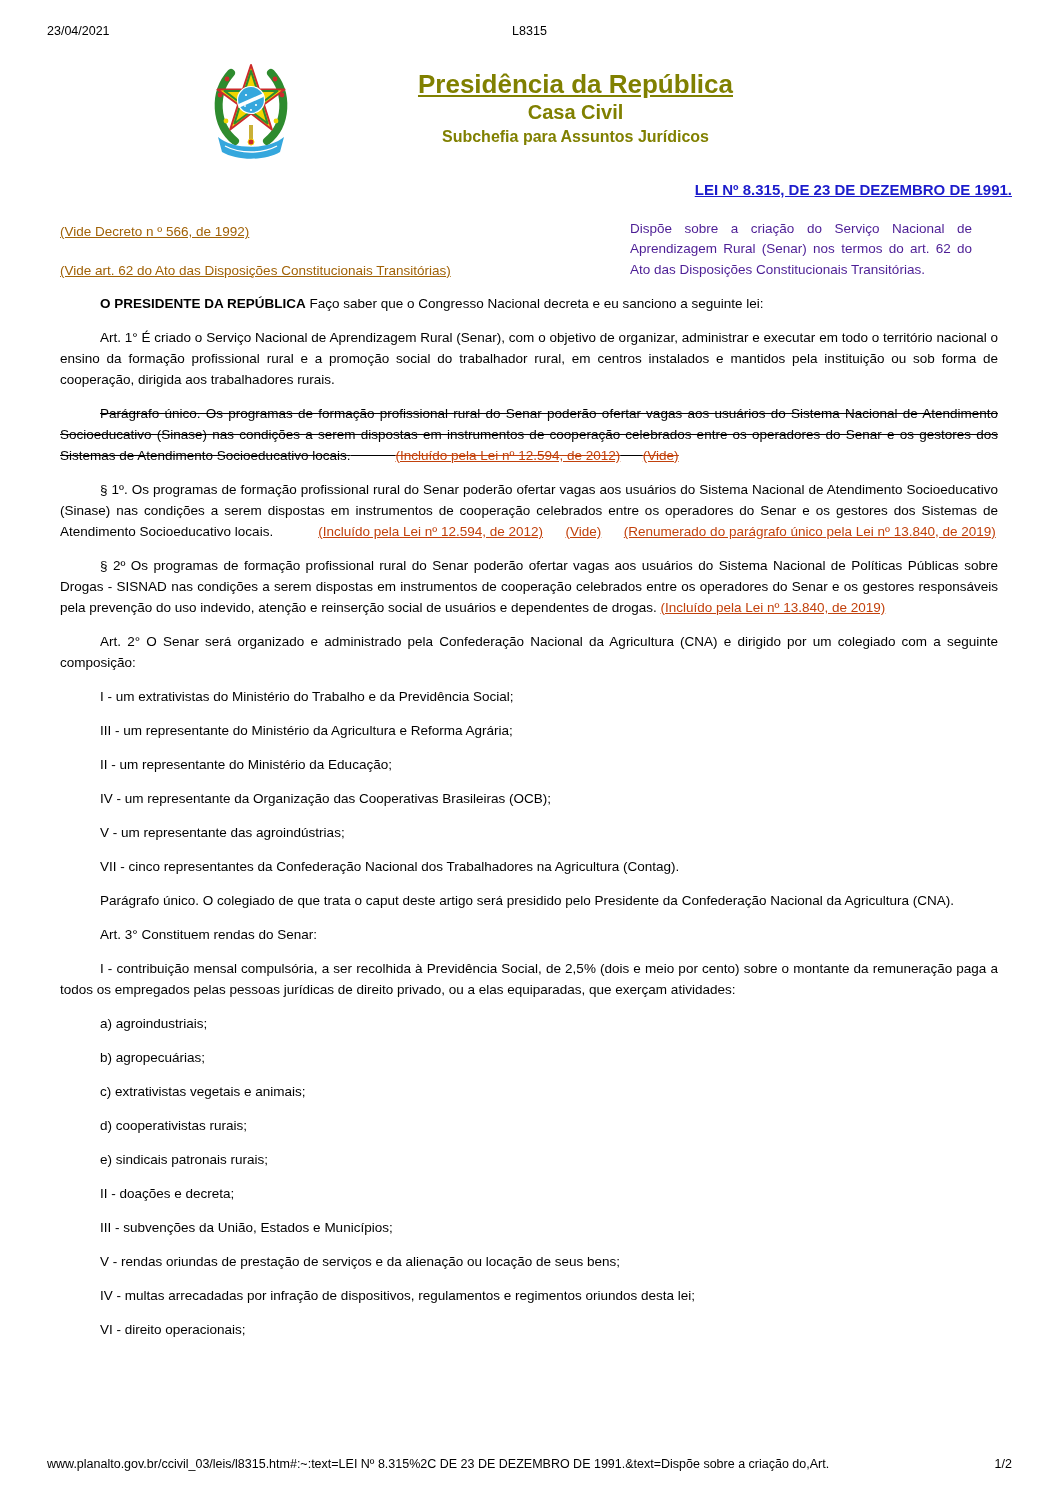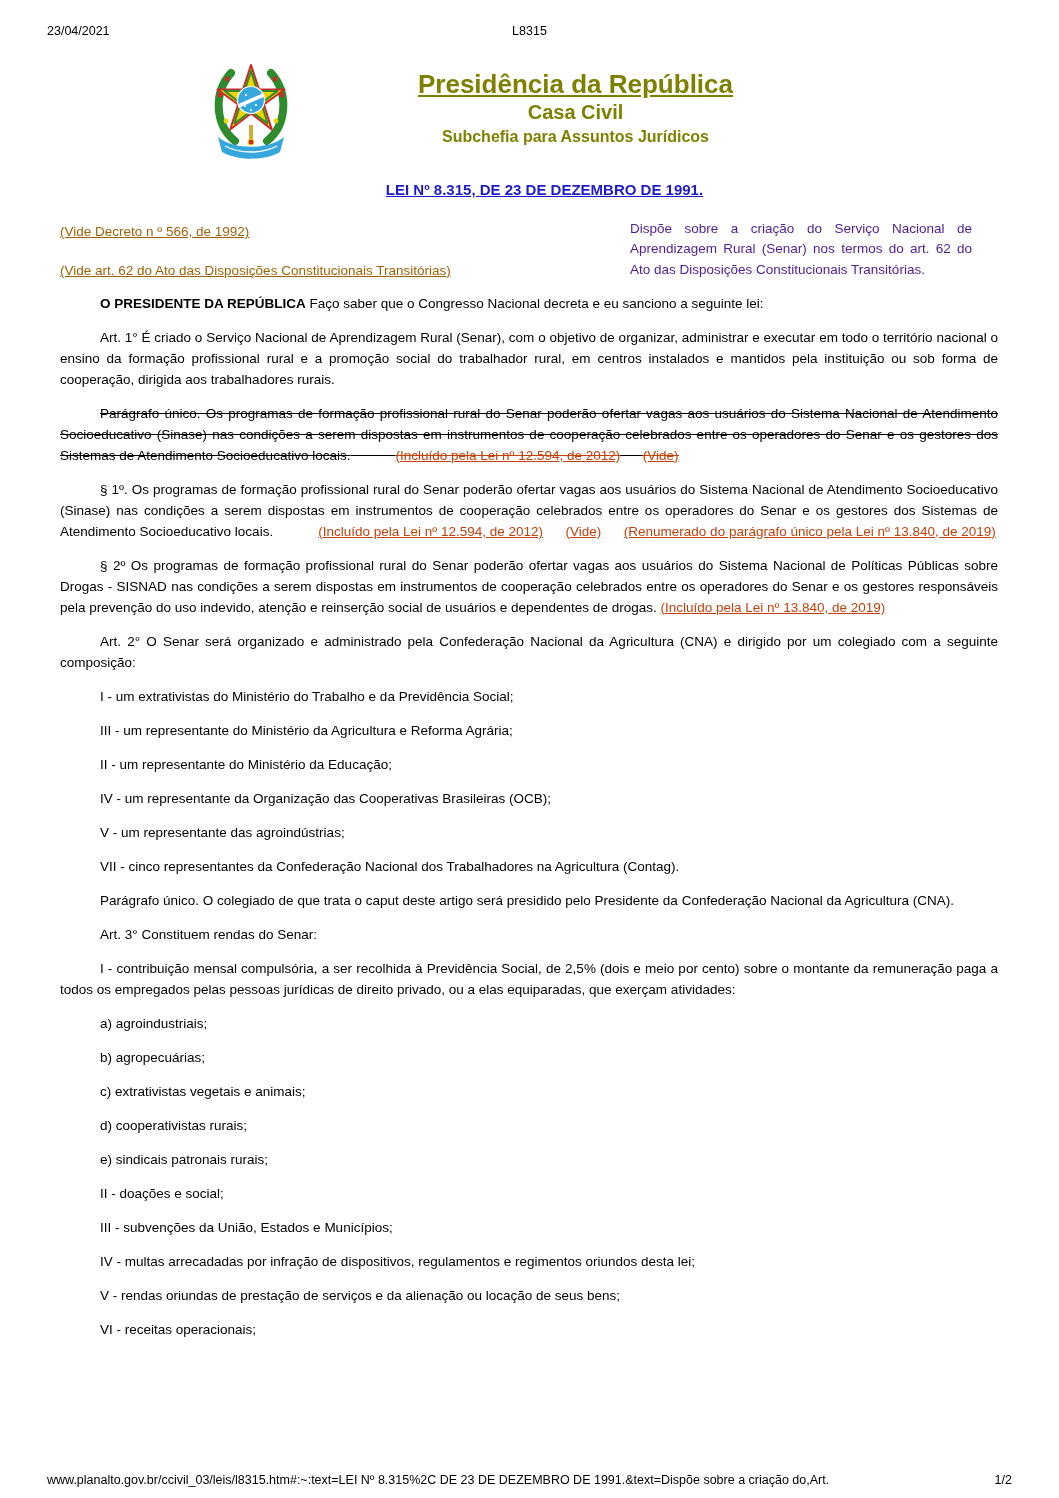--- a/index.html
+++ b/index.html
@@ -1,38 +1,38 @@
 <!DOCTYPE html>
 <html><head>
 <meta charset="utf-8">
 <style>
   html, body { margin:0; padding:0; background:#ffffff; }
   .page {
     width:1059px; height:1498px; box-sizing:border-box;
-    padding:24px 47px 10px 47px;
+    padding:24px 47px 26px 47px;
     display:flex; flex-direction:column;
     font-family:"Liberation Sans", sans-serif; color:#000; background:#fff;
   }
 
   
   .print-header { display:flex; font-size:12.5px; line-height:1.2; }
   .print-header .col-l { width:33%; }
   .print-header .col-c { width:34%; text-align:center; }
   .print-header .col-r { width:33%; }
 
   
   .masthead { position:relative; margin-top:14px; min-height:114px; }
   .emblem { position:absolute; left:158px; top:0; width:92px; height:110px; }
   .masthead-text { margin-left:92px; text-align:center; color:#808000; padding-top:16px; }
   .org     { font-size:26px; font-weight:bold; line-height:1.2;text-decoration:underline; }
   .dept    { font-size:20px; font-weight:bold; line-height:1.25; }
   .subdept { font-size:16px; font-weight:bold; line-height:1.3; margin-top:2px; }
 
   
-  .law-title-row { text-align:center; margin-top:14px; padding-left:30px; }
+  .law-title-row { text-align:right; margin-top:14px; padding-left:30px; }
   .law-title { color:#1c1ccc; font-weight:bold; font-size:15px; text-decoration:underline; }
 
   
   .intro { display:flex; margin-top:20px; padding-left:13px; }
   .vide-col { flex:1; padding-top:3px; }
   .vide-link { display:inline-block; color:#a16207; font-size:13.5px; text-decoration:underline; }
   .vide-link.second { margin-top:23px; }
   .ementa { width:342px; margin-right:40px; font-size:13.5px; color:#4c1d95; text-align:justify; line-height:1.5; }
 
   
@@ -133,25 +133,25 @@
     <p>Art. 3° Constituem rendas do Senar:</p>
 
     <p>I - contribuição mensal compulsória, a ser recolhida à Previdência Social, de 2,5% (dois e meio por cento) sobre o montante da remuneração paga a todos os empregados pelas pessoas jurídicas de direito privado, ou a elas equiparadas, que exerçam atividades:</p>
 
     <p>a) agroindustriais;</p>
     <p>b) agropecuárias;</p>
     <p>c) extrativistas vegetais e animais;</p>
     <p>d) cooperativistas rurais;</p>
     <p>e) sindicais patronais rurais;</p>
 
-    <p>II - doações e social;</p>
+    <p>II - doações e decreta;</p>
     <p>III - subvenções da União, Estados e Municípios;</p>
+    <p>V - rendas oriundas de prestação de serviços e da alienação ou locação de seus bens;</p>
     <p>IV - multas arrecadadas por infração de dispositivos, regulamentos e regimentos oriundos desta lei;</p>
-    <p>V - rendas oriundas de prestação de serviços e da alienação ou locação de seus bens;</p>
-    <p>VI - receitas operacionais;</p>
+    <p>VI - direito operacionais;</p>
 
   </div>
 
   <div class="print-footer">
     <div>www.planalto.gov.br/ccivil_03/leis/l8315.htm#:~:text=LEI Nº 8.315%2C DE 23 DE DEZEMBRO DE 1991.&amp;text=Dispõe sobre a criação do,Art.</div>
     <div>1/2</div>
   </div>
 
 </div>
 

